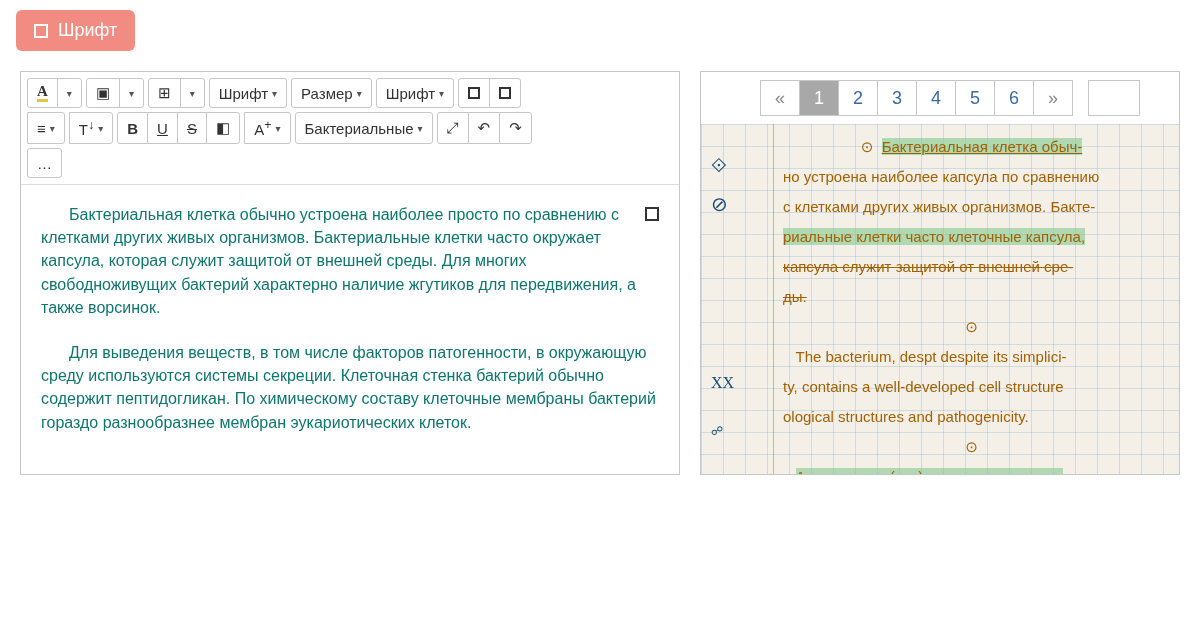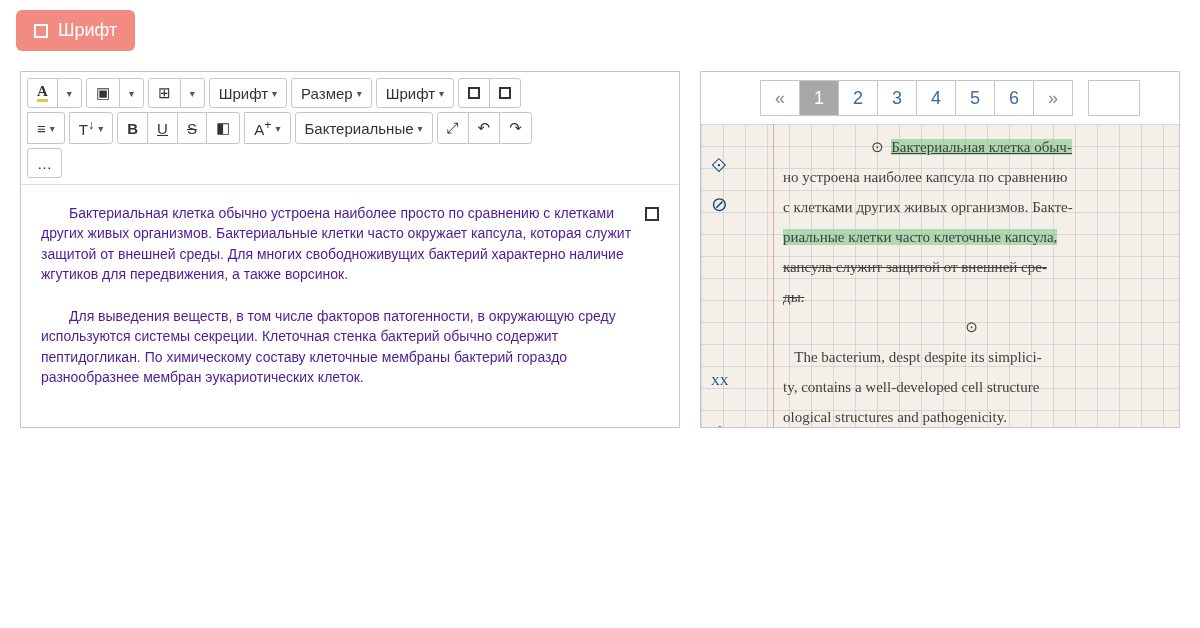--- a/index.html
+++ b/index.html
@@ -30,21 +30,21 @@
   .tb-btn.strong-a { font-weight: bold; font-family: Georgia, serif; }
   .tb-btn.strong-a .underline { border-bottom: 3px solid #e4c441; display:inline-block; line-height:1;}
   .tb-btn.bold { font-weight: bold; }
   .tb-btn.under { text-decoration: underline; }
   .tb-btn.strike { text-decoration: line-through; }
   .group { display: flex; }
   .group .tb-btn { border-radius: 0; margin-left: -1px; }
   .group .tb-btn:first-child { border-radius: 3px 0 0 3px; margin-left: 0; }
   .group .tb-btn:last-child { border-radius: 0 3px 3px 0; }
   
-  .content { padding: 18px 20px; color: #4c1d95; font-size: 14px; line-height: 1.45; position: relative; flex: 1; overflow: hidden;}
+  .content { padding: 18px 20px; color: #0f766e; font-size: 16px; line-height: 1.45; position: relative; flex: 1; overflow: hidden;}
   .content p { margin-bottom: 22px; }
   .content p:first-child::first-line { text-indent: 0; }
   .content p { text-indent: 28px; }
   .content .float-sq { float: right; width: 14px; height: 14px; border: 2px solid #333; margin: 4px 0 0 10px; }
   
   .preview { flex: 1; border: 1px solid #c7c7c7; background: #fff; display: flex; flex-direction: column; }
   
   .pager { display: flex; padding: 8px 0 8px 60px; gap: 0; }
   .pager .pg {
     border: 1px solid #c7c7c7; background: #fff; color: #3a6aa0;
@@ -59,21 +59,21 @@
   .notebook { flex: 1; position: relative; overflow: hidden; }
   .paper {
     position: absolute; inset: 0;
     background-color: #f4f0e8;
     background-image:
       linear-gradient(to right, rgba(140,180,200,0.35) 1px, transparent 1px),
       linear-gradient(to bottom, rgba(140,180,200,0.35) 1px, transparent 1px);
     background-size: 22px 22px;
   }
   .margin-line { position: absolute; top: 0; bottom: 0; left: 72px; width: 1px; background: rgba(200,100,100,0.5); }
-  .hand { position: absolute; left: 82px; right: 19px; top: 8px; font-family: Liberation Serif, serif; color: #404040; font-size: 15px; line-height: 30px; }
+  .hand { position: absolute; left: 82px; right: 19px; top: 8px; font-family: Liberation Sans, sans-serif; color: #a16207; font-size: 15px; line-height: 30px; }
   .hand .line { white-space: nowrap; overflow: hidden; }
   .hand .hl-green { background: rgba(130,200,140,0.6); }
   .hand .strike { text-decoration: line-through; }
   .hand .ul { text-decoration: underline; }
   .hand .center { text-align: center; }
   .annot { position: absolute; left: 10px; color: #1a4b7a; font-family: "Segoe Script", cursive; font-size: 20px; }
 </style>
 </head>
 <body>
 
@@ -211,21 +211,21 @@
       <div class="pg">6</div>
       <div class="pg arrow">»</div>
       <div class="empty"></div>
     </div>
 
     <div class="notebook">
       <div class="paper"></div>
       <div class="margin-line"></div>
       <div class="annot" style="top:30px">⟐</div>
       <div class="annot" style="top:68px">⊘</div>
-      <div class="annot" style="top:250px;font-size:12px">XX</div>
+      <div class="annot" style="top:250px;font-size:16px">XX</div>
       <div class="annot" style="top:300px;font-size:12px">☍</div>
       <div class="hand">
         <div class="line center">⊙ &nbsp;<span class="hl-green ul">Бактериальная  клетка  обыч-</span></div>
         <div class="line">но  устроена наиболее капсула по сравнению</div>
         <div class="line">с клетками других  живых организмов. Бакте-</div>
         <div class="line"><span class="hl-green">риальные  клетки  часто  клеточные капсула,</span></div>
         <div class="line strike">капсула  служит  защитой  от внешней  сре-</div>
         <div class="line strike">ды.</div>
         <div class="line center">⊙</div>
         <div class="line">&nbsp;&nbsp;&nbsp;<span>The bacterium,  despt  despite   its simplici-</span></div>

